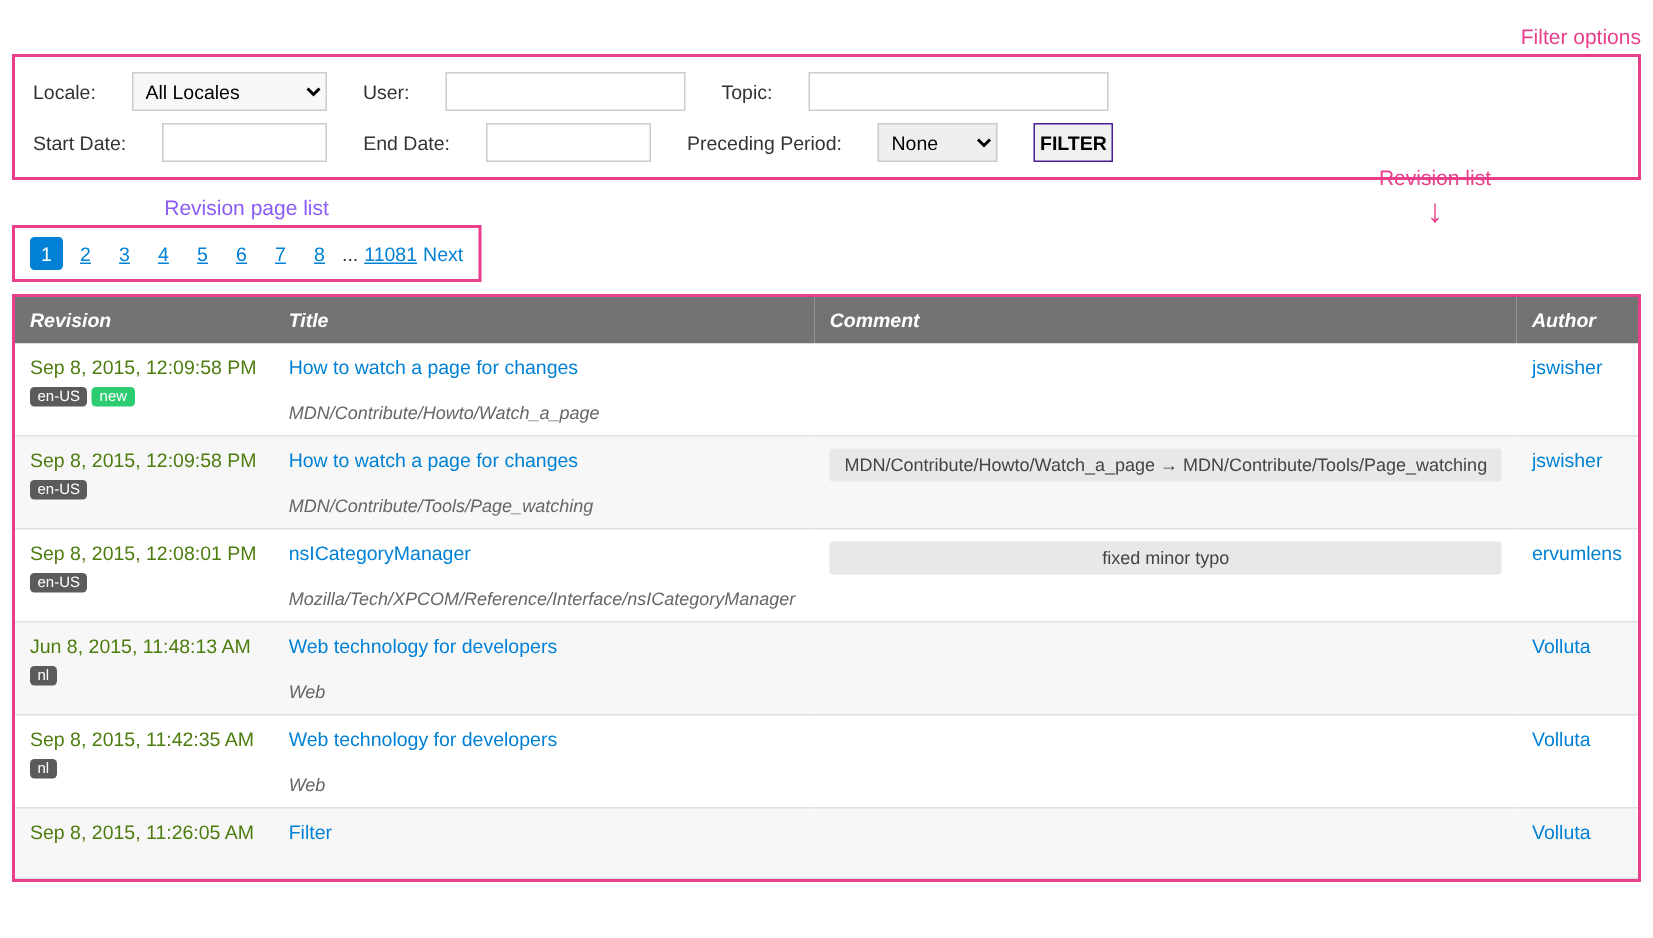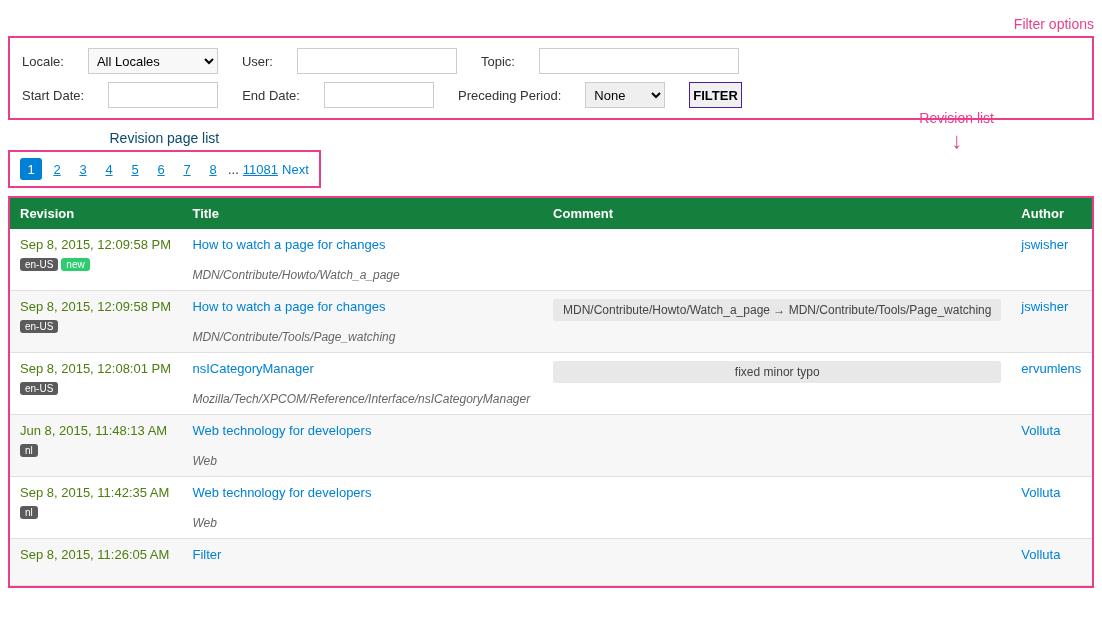--- a/index.html
+++ b/index.html
@@ -80,21 +80,21 @@
       align-items: center;
       gap: 4px;
       position: relative;
       width: fit-content;
     }
     .pagination-label {
       position: absolute;
       top: -20px;
       left: 50%;
       transform: translateX(-50%);
-      color: #0c4a6e;
+      color: #8b5cf6;
       font-size: 14px;
       white-space: nowrap;
     }
     .page-btn {
       min-width: 22px;
       height: 22px;
       border: none;
       background: none;
       font-size: 13px;
       cursor: pointer;
@@ -118,22 +118,23 @@
       border: 2px solid #e83e8c;
       position: relative;
     }
 
     
     .revision-table {
       width: 100%;
       border-collapse: collapse;
     }
     .revision-table thead tr {
-      background: #15803d;
+      background: #737373;
       color: #fff;
+      font-style: italic;
     }
     .revision-table thead th {
       padding: 8px 10px;
       text-align: left;
       font-size: 13px;
       font-weight: bold;
     }
     .revision-table tbody tr {
       border-bottom: 1px solid #e0e0e0;
     }

